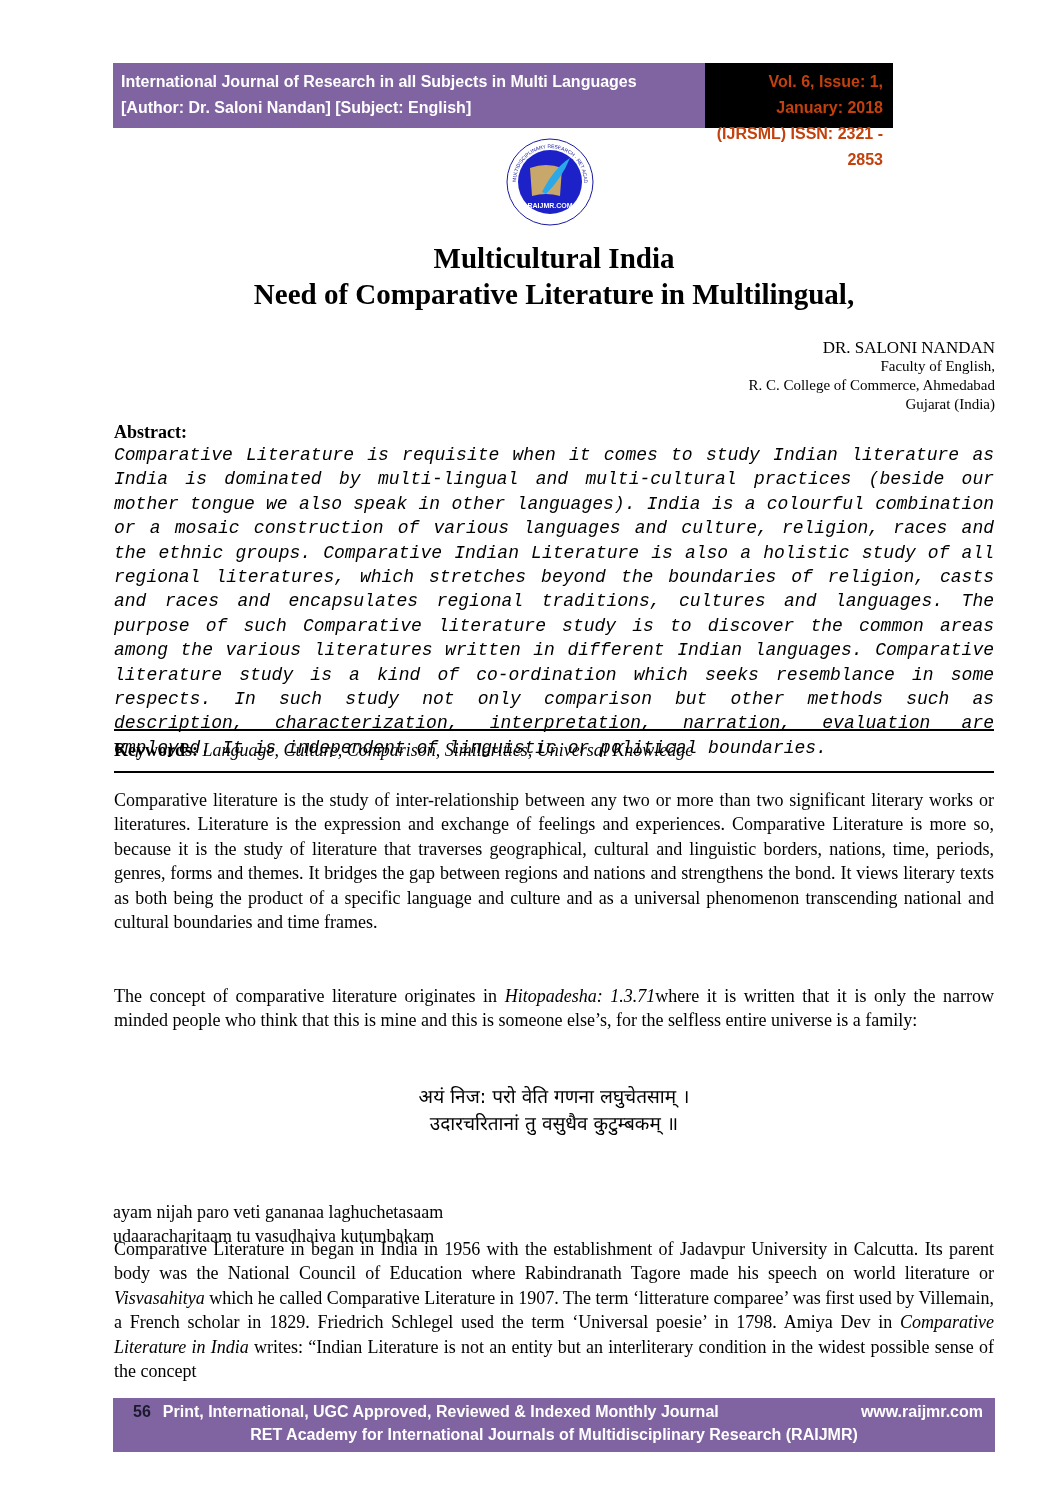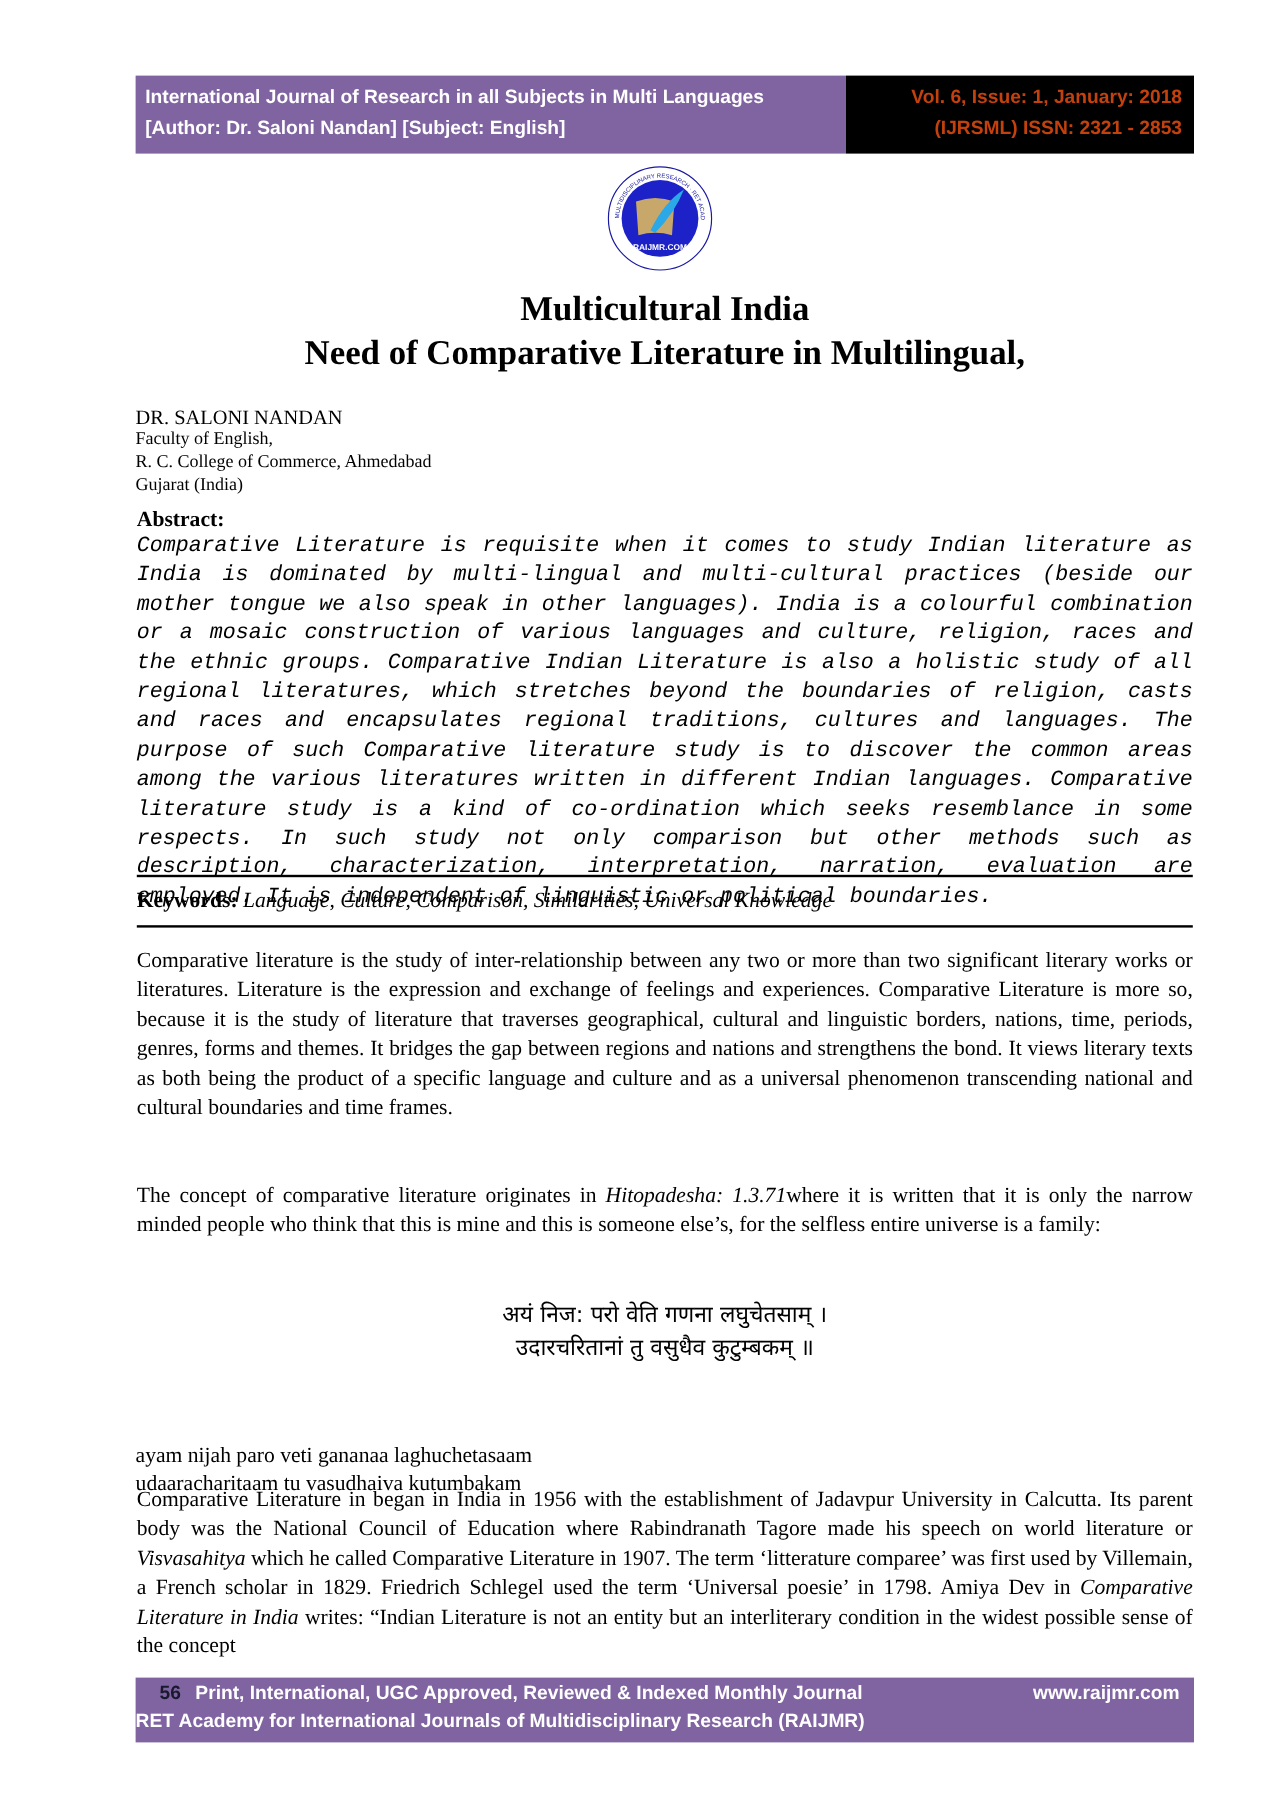--- a/index.html
+++ b/index.html
@@ -1,36 +1,36 @@
 <!DOCTYPE html>
 <html><head>
 <meta charset="utf-8">
 <style>
   html, body { margin: 0; padding: 0; background: #ffffff; }
   body { width: 1058px; height: 1497px; position: relative; overflow: hidden; font-family: "Liberation Serif", serif; color: #000; }
-  .hdr { position: absolute; left: 113px; top: 63px; width: 882px; height: 65px; display: flex; }
+  .hdr { position: absolute; left: 113px; top: 63px; width: 780px; height: 65px; display: flex; }
   .hdr-left { background: #8064a2; width: 592px; color: #fff; font-family: "Liberation Sans", sans-serif; font-size: 16px; font-weight: bold; padding: 6px 0 0 8px; box-sizing: border-box; line-height: 26px; }
   .hdr-right { background: #000; flex: 1; color: #c2410c; font-family: "Liberation Sans", sans-serif; font-size: 16px; font-weight: bold; text-align: right; padding: 6px 10px 0 0; box-sizing: border-box; line-height: 26px; }
   .logo { position: absolute; left: 506px; top: 138px; width: 88px; height: 88px; }
   .title { position: absolute; left: 113px; top: 240px; width: 882px; text-align: center; font-size: 29px; font-weight: bold; line-height: 36px; }
-  .author { position: absolute; left: 113px; top: 338px; width: 882px; text-align: left; font-size: 15px; line-height: 19px; }
+  .author { position: absolute; left: 113px; top: 338px; width: 882px; text-align: right; font-size: 15px; line-height: 19px; }
   .author .name { font-size: 17px; }
   .abstract-h { position: absolute; left: 114px; top: 422px; font-size: 18px; font-weight: bold; }
   .abstract { position: absolute; left: 114px; top: 443px; width: 880px; font-size: 18px; font-style: italic; line-height: 24.4px; text-align: justify; font-family: Liberation Mono, monospace; }
   .rule { position: absolute; left: 114px; width: 880px; height: 2px; background: #000; }
   .kw { position: absolute; left: 114px; top: 740px; font-size: 18px; }
   .kw b { font-weight: bold; }
   .kw i { font-style: italic; }
   .para { position: absolute; left: 114px; width: 880px; font-size: 18px; line-height: 24.4px; text-align: justify; }
   .sans-verse { position: absolute; left: 113px; width: 882px; text-align: center; font-family: "DejaVu Sans", sans-serif; font-size: 19px; line-height: 27px; }
   .translit { position: absolute; left: 113px; width: 882px; text-align: left; font-size: 18px; line-height: 24px; margin-top: 36px; }
   .ftr { position: absolute; left: 113px; top: 1398px; width: 882px; height: 54px; background: #8064a2; font-family: "Liberation Sans", sans-serif; font-weight: bold; color: #fff; font-size: 16px; }
   .ftr .row1 { position: absolute; left: 20px; top: 5px; right: 12px; display: flex; justify-content: space-between; }
   .ftr .pg { color: #1a1a2e; margin-right: 12px; text-align: center; }
-  .ftr .row2 { position: absolute; left: 0; right: 0; top: 28px; }
+  .ftr .row2 { position: absolute; left: 0; right: 0; top: 28px; text-align: center; }
 </style>
 </head>
 <body>
 
 <div class="hdr">
   <div class="hdr-left">
     <div>International Journal of Research in all Subjects in Multi Languages</div>
     <div>[Author: Dr. Saloni Nandan] [Subject: English]</div>
   </div>
   <div class="hdr-right">

